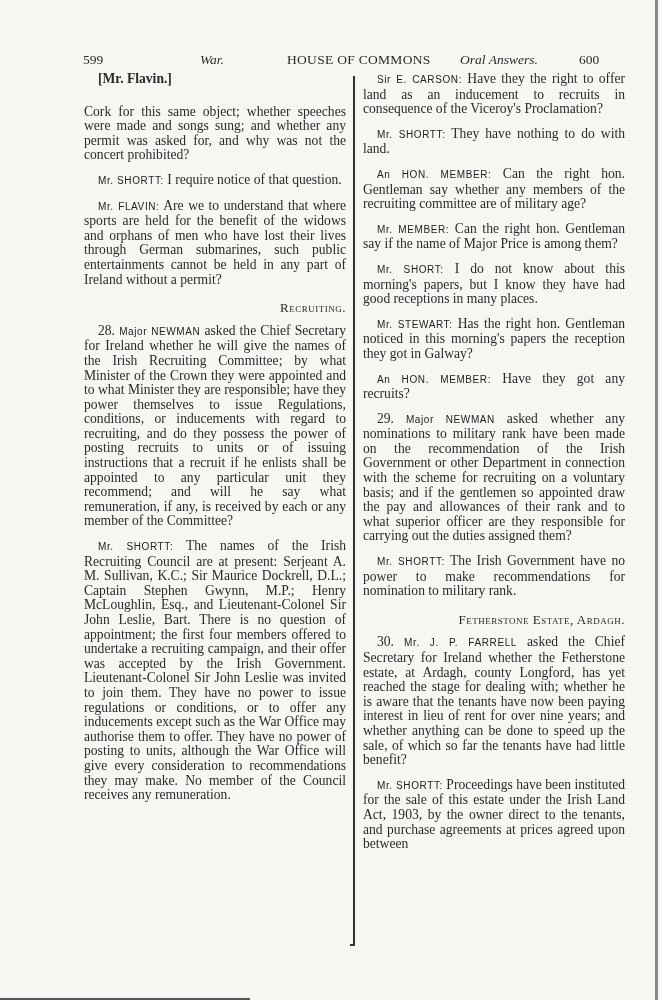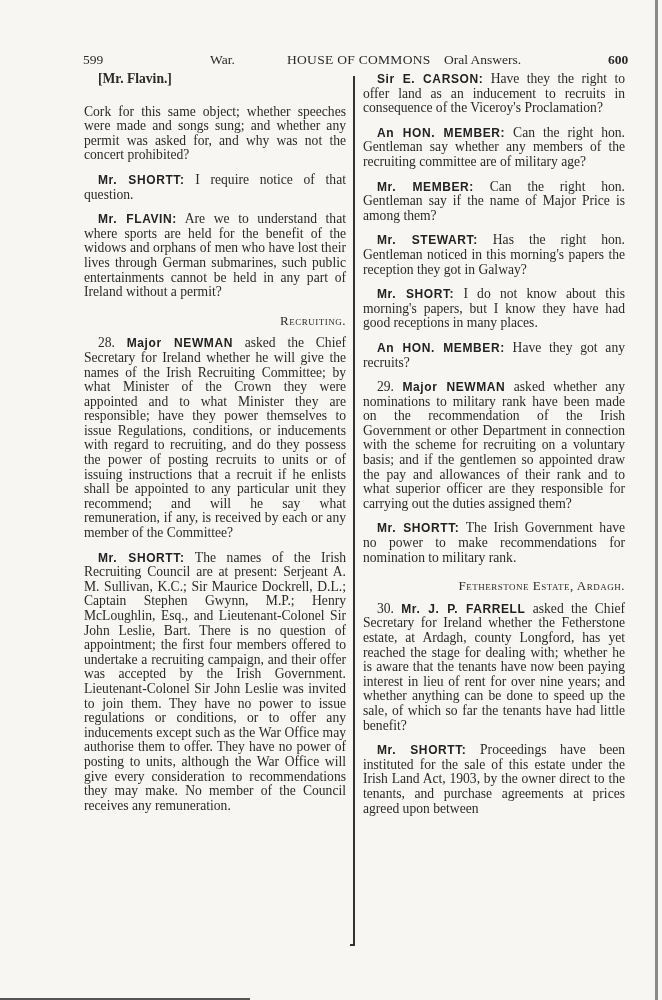--- a/index.html
+++ b/index.html
@@ -16,24 +16,24 @@
   }
   .page-edge-bottom {
     position: absolute; left: 0; bottom: 0; width: 250px; height: 2px; background: #555;
   }
   .header {
     position: absolute; top: 52px; left: 80px; width: 520px; height: 16px;
     font-size: 13.5px; line-height: 16px;
   }
   .header span { position: absolute; top: 0; white-space: nowrap; text-align: center; }
   .h-left-num { left: 3px; }
-  .h-left-title { left: 130px; }
+  .h-left-title { left: 120px; font-style: italic; }
   .h-center { left: 207px; letter-spacing: 0.3px; }
-  .h-right-title { left: 364px; }
-  .h-right-num { left: 528px; font-weight: bold; }
+  .h-right-title { left: 380px; font-style: italic; }
+  .h-right-num { left: 499px; }
 
   .col {
     position: absolute; top: 72px; width: 262px;
     font-size: 13.6px; line-height: 14.6px;
     text-align: justify;
   }
   .col-left { left: 84px; }
   .col-right { left: 363px; }
   .divider {
     position: absolute; left: 353px; top: 76px; width: 1.5px; height: 869px;
@@ -41,21 +41,21 @@
   }
   .divider-foot {
     position: absolute; left: 350px; top: 944px; width: 5px; height: 1.5px; background: #333;
   }
 
   p { margin: 0 0 10px 0; }
   p.cont { text-indent: 0; }
   p.speech { text-indent: 14px; }
   .speaker {
     font-family: "Liberation Sans", "DejaVu Sans", sans-serif;
-    font-weight: bold; font-size: 12px; letter-spacing: 0.6px; color: #222;
+    font-weight: normal; font-size: 10px; letter-spacing: 0.6px; color: #222;
   }
   .bracket { padding-left: 14px; font-weight: bold; margin-bottom: 18px; }
   .section-heading {
     text-align: right; font-variant: small-caps; letter-spacing: 0.5px;
     font-size: 13px; margin: 14px 0 8px 0;
   }
   .qnum { }
 </style>
 </head>
 <body>
@@ -100,34 +100,38 @@
     <span>The names of the Irish Recruiting Council are at present: Serjeant A. M. Sullivan, K.C.; Sir Maurice Dockrell, D.L.; Captain Stephen Gwynn, M.P.; Henry McLoughlin, Esq., and Lieutenant-Colonel Sir John Leslie, Bart. There is no question of appointment; the first four members offered to undertake a recruiting campaign, and their offer was accepted by the Irish Government. Lieutenant-Colonel Sir John Leslie was invited to join them. They have no power to issue regulations or conditions, or to offer any inducements except such as the War Office may authorise them to offer. They have no power of posting to units, although the War Office will give every consideration to recommendations they may make. No member of the Council receives any remuneration.</span>
   </p>
 </div>
 
 <div class="col col-right">
   <p class="speech">
     <span class="speaker">Sir E. CARSON:</span>
     <span>Have they the right to offer land as an inducement to recruits in consequence of the Viceroy's Proclamation?</span>
   </p>
   <p class="speech">
+    <span class="speaker">Mr. SHORTT:</span>
+    <span>They have nothing to do with land.</span>
+  </p>
+  <p class="speech">
     <span class="speaker">An HON. MEMBER:</span>
     <span>Can the right hon. Gentleman say whether any members of the recruiting committee are of military age?</span>
   </p>
   <p class="speech">
     <span class="speaker">Mr. MEMBER:</span>
     <span>Can the right hon. Gentleman say if the name of Major Price is among them?</span>
   </p>
   <p class="speech">
+    <span class="speaker">Mr. SHORT:</span>
+    <span>I do not know about this morning's papers, but I know they have had good receptions in many places.</span>
+  </p>
+  <p class="speech">
     <span class="speaker">Mr. STEWART:</span>
     <span>Has the right hon. Gentleman noticed in this morning's papers the reception they got in Galway?</span>
-  </p>
-  <p class="speech">
-    <span class="speaker">Mr. SHORT:</span>
-    <span>I do not know about this morning's papers, but I know they have had good receptions in many places.</span>
   </p>
   <p class="speech">
     <span class="speaker">An HON. MEMBER:</span>
     <span>Have they got any recruits?</span>
   </p>
 
   <p class="speech">
     <span class="qnum">29.</span>
     <span class="speaker">Major NEWMAN</span>
     <span>asked whether any nominations to military rank have been made on the recommendation of the Irish Government or other Department in connection with the scheme for recruiting on a voluntary basis; and if the gentlemen so appointed draw the pay and allowances of their rank and to what superior officer are they responsible for carrying out the duties assigned them?</span>

